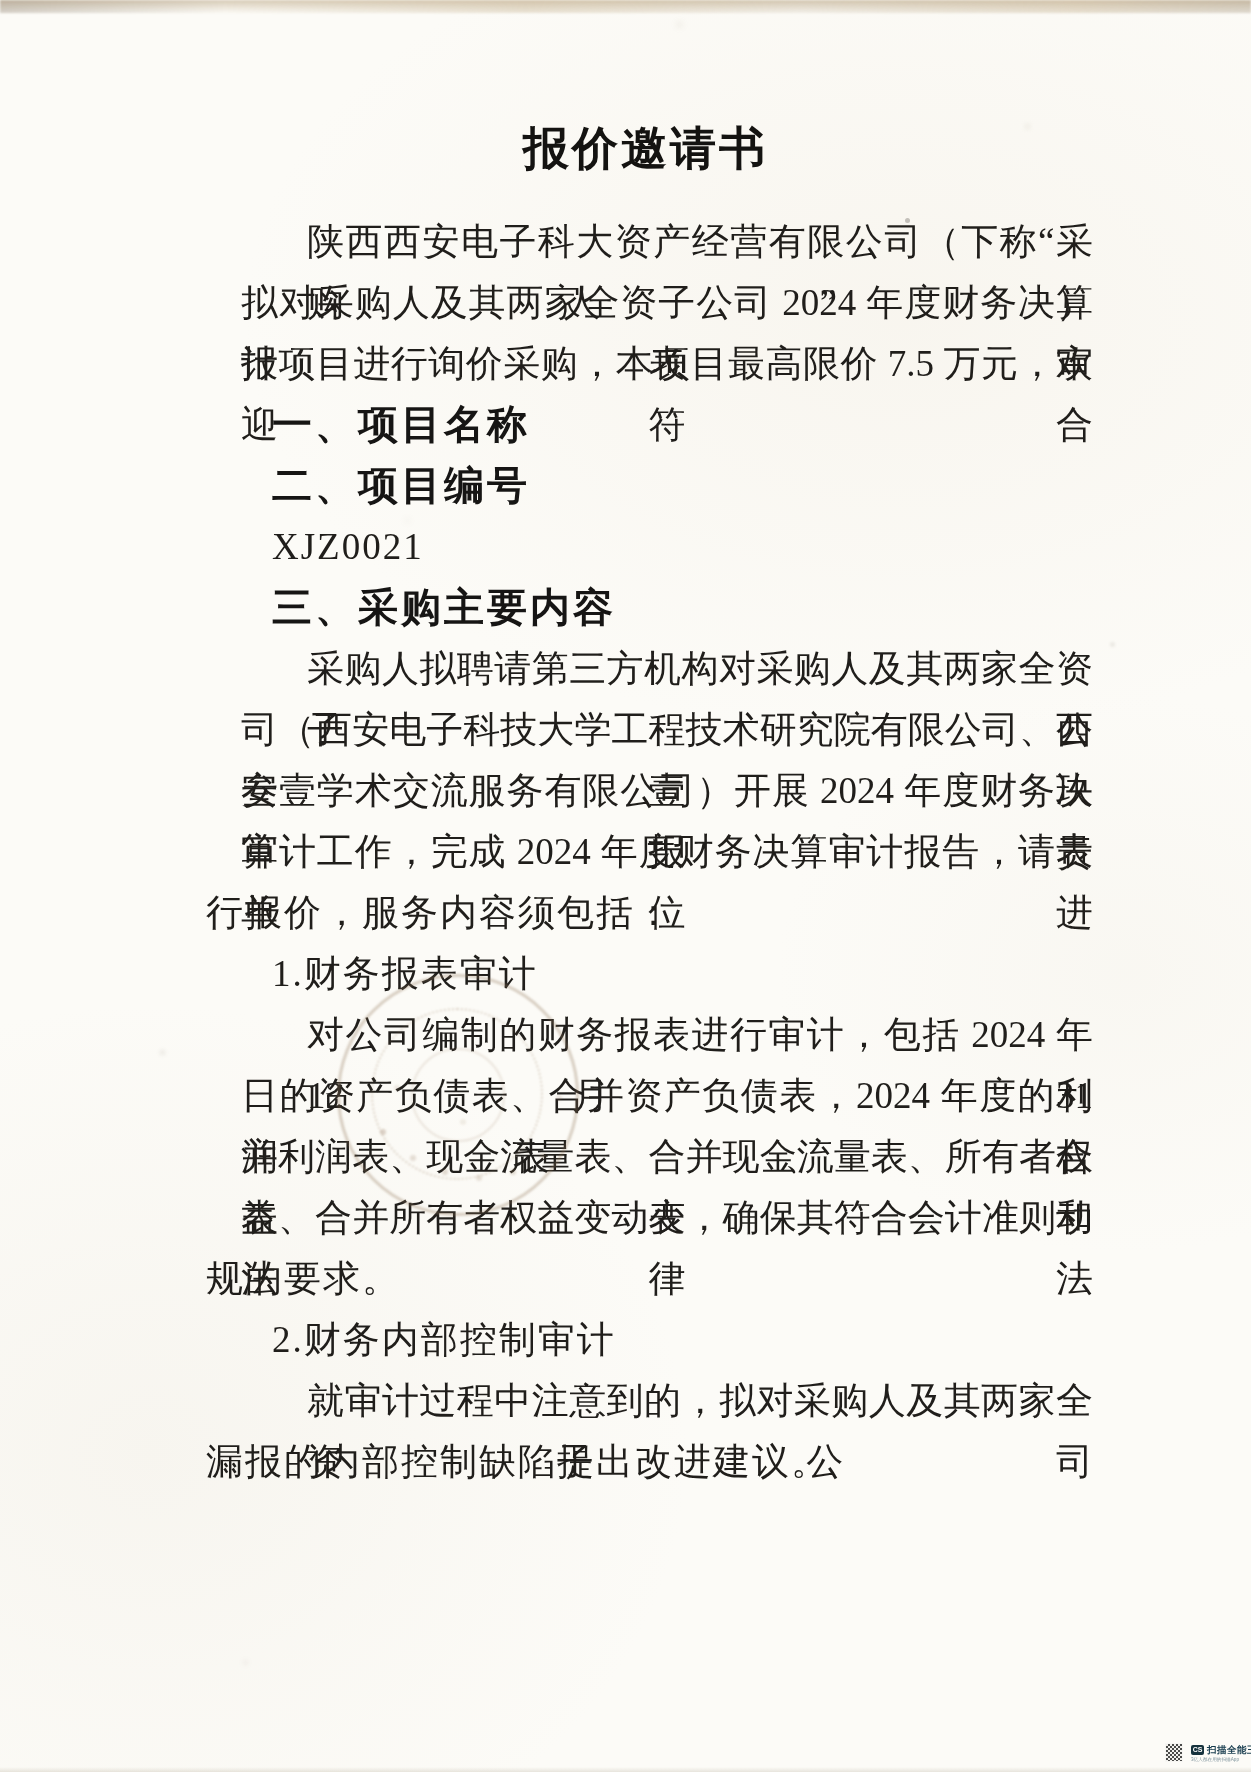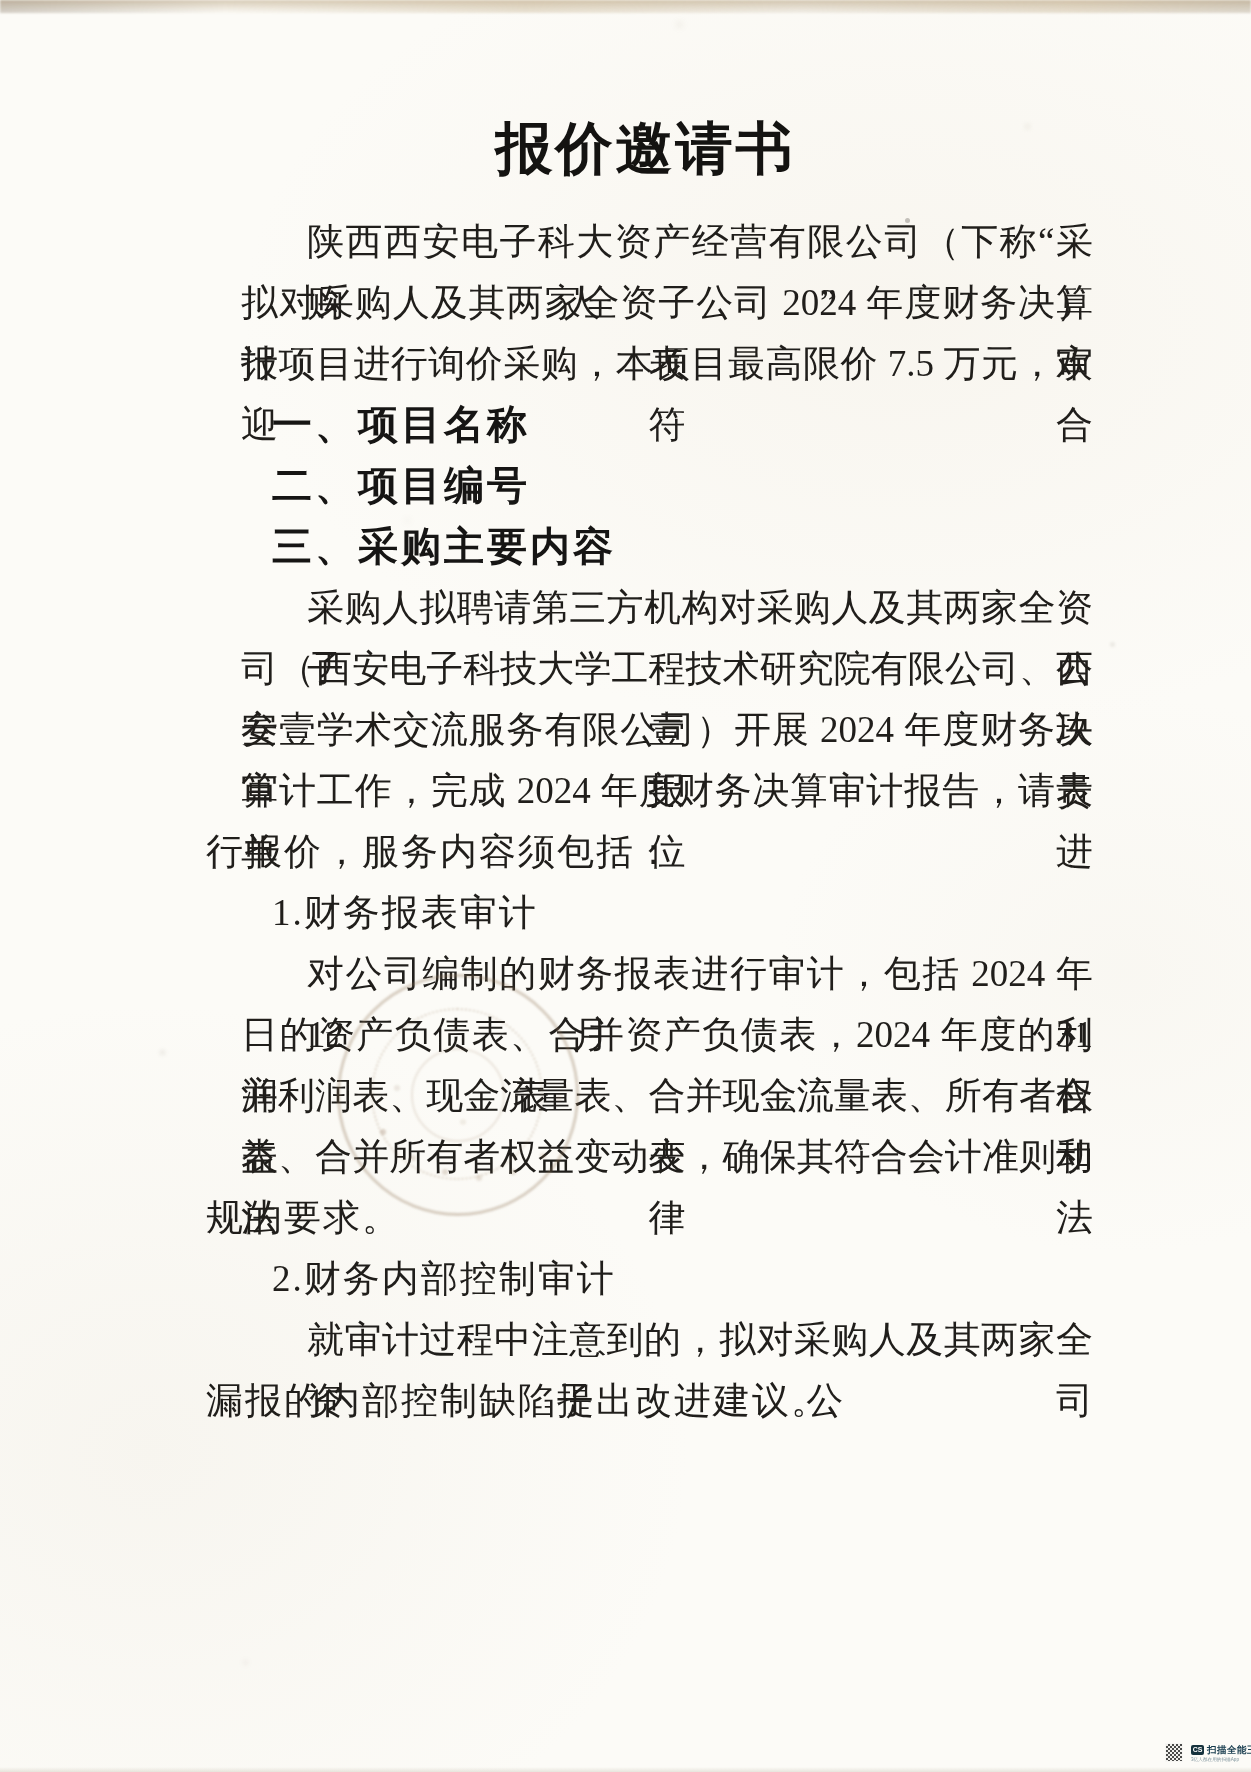--- a/index.html
+++ b/index.html
@@ -26,21 +26,21 @@
     filter:blur(1px);
   }
   .scan-bottom-band{
     position:absolute;bottom:0;left:0;width:100%;height:5px;
     background:linear-gradient(to top, rgba(170,160,140,.25), rgba(170,160,140,0));
   }
   .title{
     position:absolute;top:118px;left:0;width:1251px;height:62px;
     margin:0;padding-left:40px;box-sizing:border-box;
     text-align:center;
-    font-size:57px;line-height:62px;font-weight:bold;
+    font-size:46px;line-height:62px;font-weight:bold;
     letter-spacing:3px;color:#141311;
   }
   .doc-body{
     position:absolute;left:206px;top:211px;width:887px;
   }
   .line{
     height:61px;line-height:61px;
     font-size:37px;letter-spacing:2px;
     white-space:nowrap;
     color:#201e1b;
@@ -132,20 +132,21 @@
   <div class="scan-top-band"></div>
 
   <h1 class="title">报价邀请书</h1>
 
   <div class="doc-body">
       <div class="line full ind">陕西西安电子科大资产经营有限公司（下称“采购人”）</div>
       <div class="line full">拟对采购人及其两家全资子公司 2024 年度财务决算报表审</div>
       <div class="line full">计项目进行询价采购，本项目最高限价 7.5 万元，欢迎符合</div>
       <div class="line ind hd">一、项目名称</div>
       <div class="line ind hd">二、项目编号</div>
+      <div class="line ind">XJZ0021</div>
       <div class="line ind hd">三、采购主要内容</div>
       <div class="line full ind">采购人拟聘请第三方机构对采购人及其两家全资子公</div>
       <div class="line full">司（西安电子科技大学工程技术研究院有限公司、西安壹玖</div>
       <div class="line full">叁壹学术交流服务有限公司）开展 2024 年度财务决算报表</div>
       <div class="line full">审计工作，完成 2024 年度财务决算审计报告，请贵单位进</div>
       <div class="line">行报价，服务内容须包括：</div>
       <div class="line ind">1.财务报表审计</div>
       <div class="line full ind">对公司编制的财务报表进行审计，包括 2024 年 12 月 31</div>
       <div class="line full">日的资产负债表、合并资产负债表，2024 年度的利润表、合</div>
       <div class="line full">并利润表、现金流量表、合并现金流量表、所有者权益变动</div>

